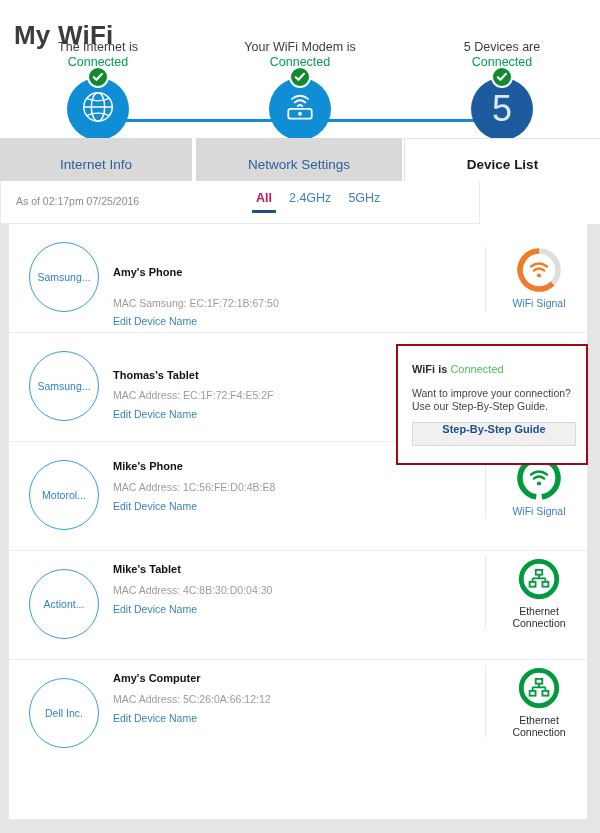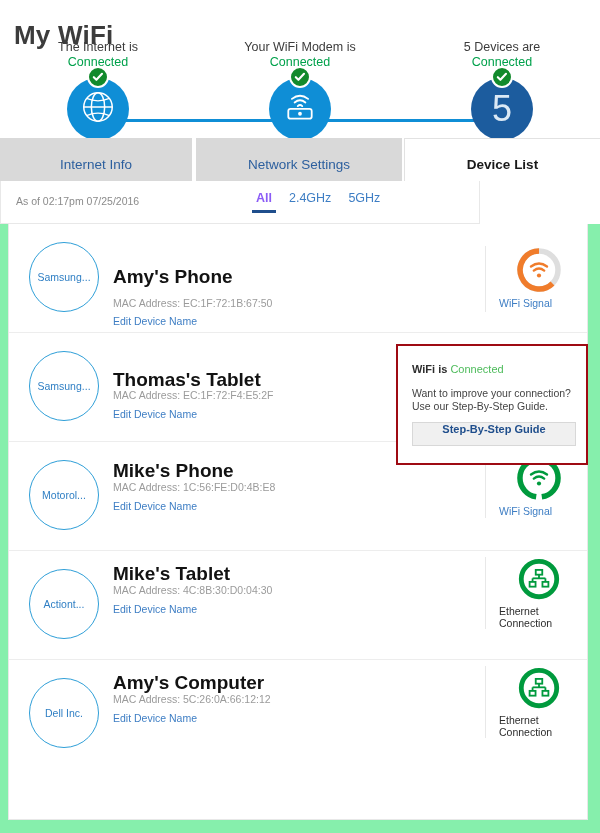--- a/index.html
+++ b/index.html
@@ -57,55 +57,55 @@
 
   
   .filterbar {
     position:absolute; left:0; top:181px; width:480px; height:43px;
     background:#fff; border-bottom:1px solid #e8e8e8;
     border-left:1px solid #e8e8e8; border-right:1px solid #e8e8e8;
   }
   .asof { position:absolute; left:15px; top:14px; font-size:10.5px; color:#8b8b8b; }
   .freq-tabs { position:absolute; left:255px; top:10px; display:flex; gap:17px; align-items:flex-start; }
   .freq { font-size:12.5px; color:#3e7ec4; padding-bottom:8px; position:relative; }
-  .freq.active { color:#8b5cf6; font-weight:bold; }
+  .freq.active { color:#be185d; font-weight:bold; }
   .freq.active::after {
     content:""; position:absolute; left:-4px; right:-4px; bottom:0; height:3px; background:#1f4e8c;
   }
 
   
   .body-wrap {
     position:absolute; left:0; top:224px; width:600px; height:609px;
-    background:#86efac;
+    background:#e5e5e5;
   }
   .body-inner {
     position:absolute; left:8px; top:0; width:580px; height:596px;
     background:#ffffff; border:1px solid #e8e8e8; border-top:none;
   }
 
   
   .device-row { position:relative; height:109px; border-bottom:1px solid #ededed; }
   .device-row:last-child { border-bottom:none; }
 
   .avatar {
     position:absolute; left:20px; top:18px;
     width:70px; height:70px; border-radius:50%;
     border:1.6px solid #2f9fd8;
     display:flex; align-items:center; justify-content:center;
     overflow:hidden;
   }
   .avatar span { font-size:10.5px; color:#2f7fc4; white-space:nowrap; }
 
-  .dev-name { position:absolute; left:104px; font-size:19px; font-weight:bold; color:#121212; }
+  .dev-name { position:absolute; left:104px; font-size:11px; font-weight:bold; color:#121212; }
   .dev-mac  { position:absolute; left:104px; font-size:10.5px; color:#9b9b9b; }
   .dev-edit { position:absolute; left:104px; font-size:10.5px; color:#3e7ec4; }
 
   .vdivider { position:absolute; left:476px; width:1px; background:#e8e8e8; }
 
-  .conn { position:absolute; left:490px; width:80px; }
+  .conn { position:absolute; left:490px; width:80px; text-align:center; }
   .conn .conn-label { font-size:10.5px; color:#2d2d2d; line-height:12px; margin-top:3px; }
   .conn .conn-label.link { color:#3e7ec4; }
   .conn svg { display:block; margin:0 auto; }
 
   
   .callout {
     position:absolute; left:396px; top:344px; width:192px; height:121px;
     border:2px solid #9e0a13; background:#ffffff; z-index:6;
   }
   .callout .co-title { position:absolute; left:14px; top:17px; font-size:11px; font-weight:bold; color:#2d2d2d; }
@@ -221,21 +221,21 @@
   </div>
 
   <div class="body-wrap">
     <div class="body-inner">
 
       <div class="device-row">
         <div class="avatar">
           <span>Samsung...</span>
         </div>
         <div class="dev-name" style="top:42px;">Amy's Phone</div>
-        <div class="dev-mac" style="top:73px;">MAC Address: EC:1F:72:1B:67:50</div>
+        <div class="dev-mac" style="top:73px;">MAC Samsung: EC:1F:72:1B:67:50</div>
         <div class="dev-edit" style="top:91px;">Edit Device Name</div>
         <div class="vdivider" style="top:22px; height:66px;"></div>
         <div class="conn" style="top:22px;">
           <span>
             <svg width="48" height="48" viewBox="0 0 48 48">
               <circle cx="24" cy="24" r="19" fill="none" stroke="#dedede" stroke-width="5.5"></circle>
               <path d="M24 5 A19 19 0 1 0 37.5 37.5" fill="none" stroke="#f07c2b" stroke-width="5.5" stroke-linecap="butt"></path>
               <path d="M16 20.5 Q24 14.5 32 20.5" fill="none" stroke="#f07c2b" stroke-width="2.4" stroke-linecap="round"></path>
               <path d="M18.8 24.6 Q24 20.6 29.2 24.6" fill="none" stroke="#f07c2b" stroke-width="2.4" stroke-linecap="round"></path>
               <circle cx="24" cy="29.5" r="2.1" fill="#f07c2b"></circle>

